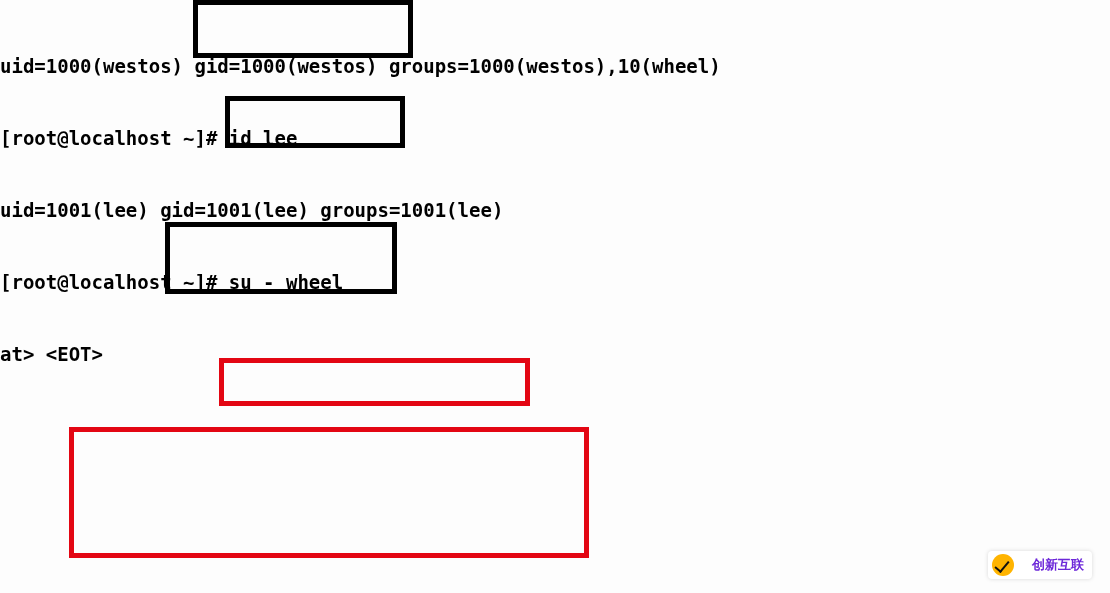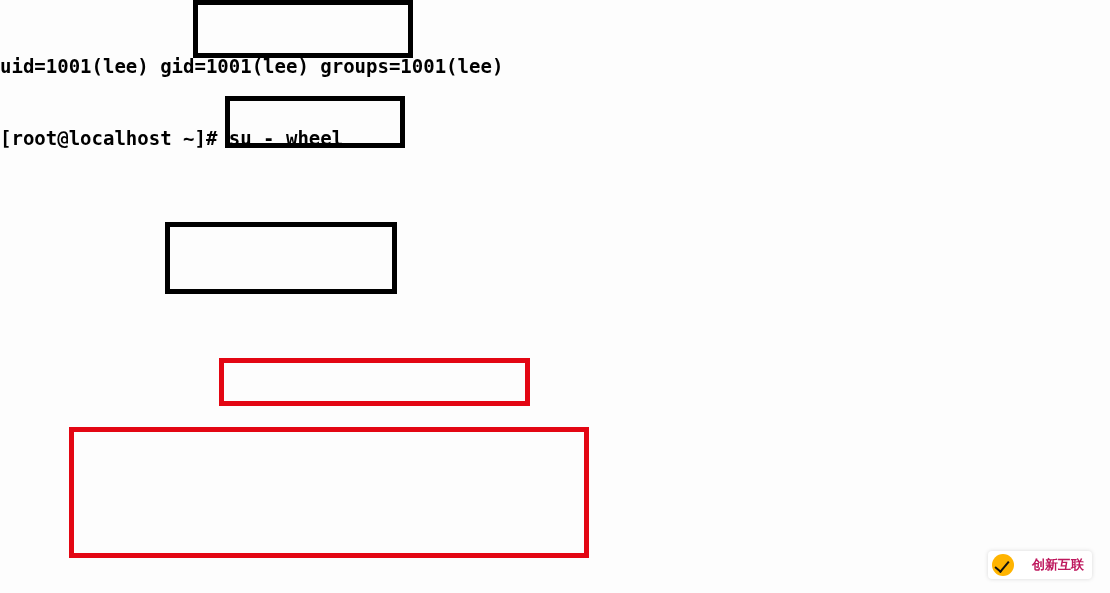--- a/index.html
+++ b/index.html
@@ -37,21 +37,21 @@
     bottom: 14px;
     background: #fff;
     border-radius: 4px;
     padding: 2px 8px 2px 4px;
     display: flex;
     align-items: center;
     gap: 18px;
     font-family: "Microsoft YaHei", sans-serif;
     font-size: 13px;
     font-weight: bold;
-    color: #be185d;
+    color: #6d28d9;
     box-shadow: 0 0 4px rgba(0,0,0,.15);
   }
   .watermark .icon {
     width: 22px;
     height: 22px;
     border-radius: 50%;
     background: #ffb400;
     position: relative;
   }
   .watermark .icon::after{
@@ -61,22 +61,25 @@
     width:6px;height:12px;
     border-right:2px solid #111;
     border-bottom:2px solid #111;
     transform:rotate(40deg);
   }
 </style>
 </head>
 <body>
 
 <div class="term">
+  <span class="line">uid=1000(westos) gid=1000(westos) groups=1000(westos),10(wheel)</span>
+  <span class="line">[root@localhost ~]# id lee</span>
   <span class="line">uid=1001(lee) gid=1001(lee) groups=1001(lee)</span>
   <span class="line">[root@localhost ~]# su - wheel</span>
+  <span class="line">at&gt; &lt;EOT&gt;</span>
   
   
   
   
   
   
   
   
   
   

